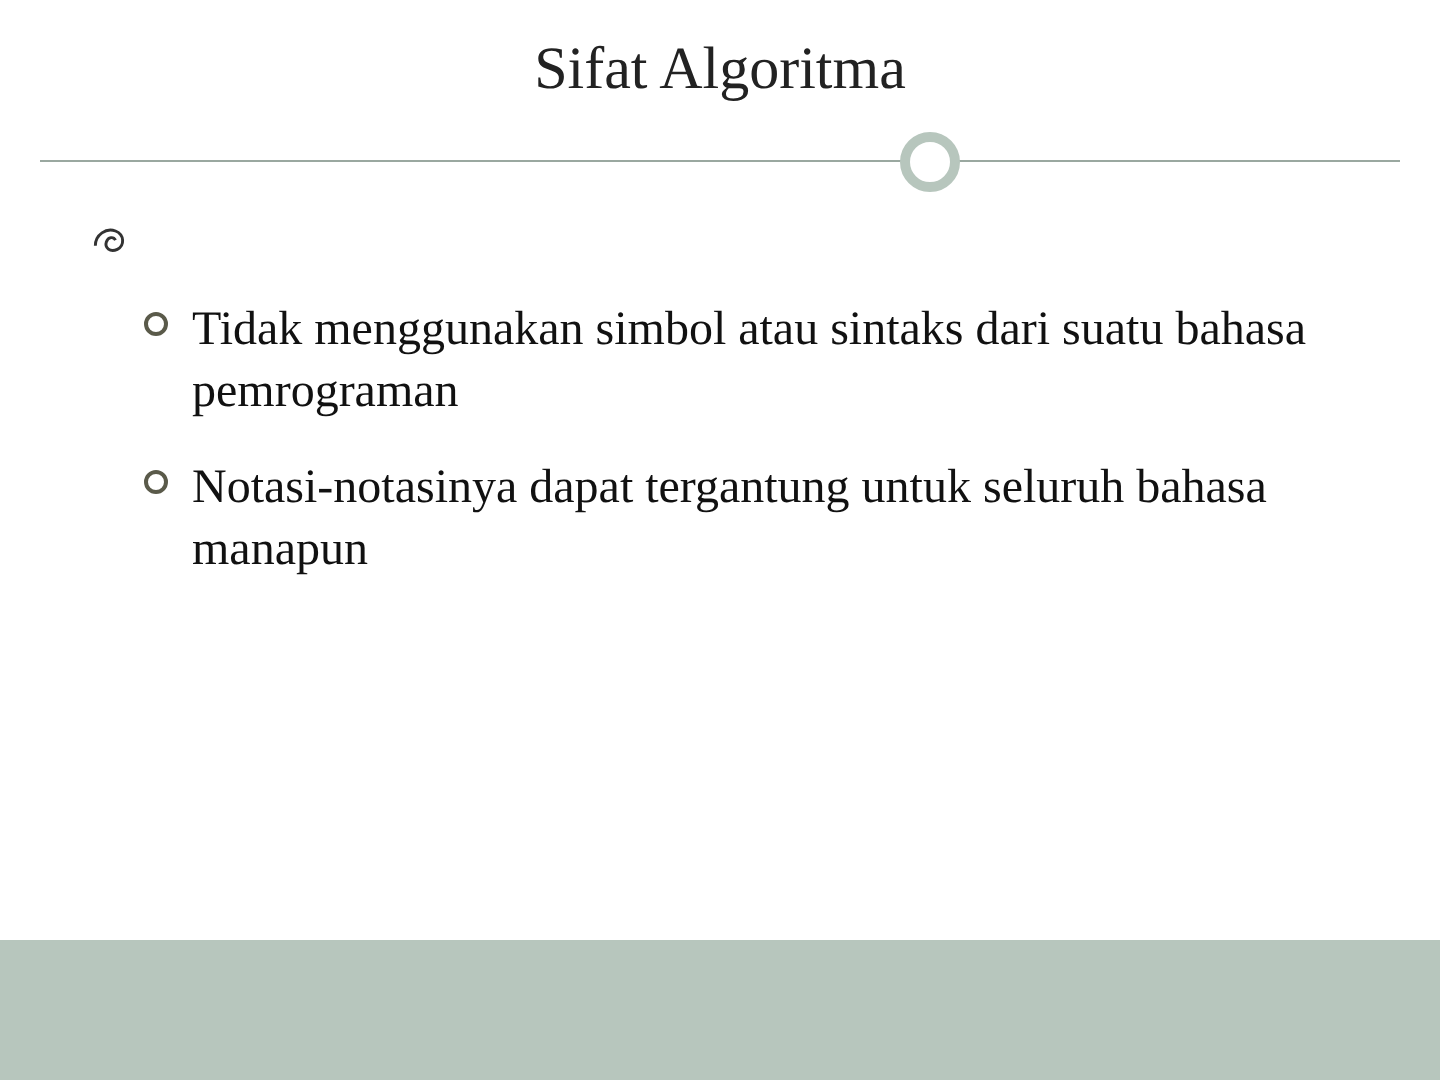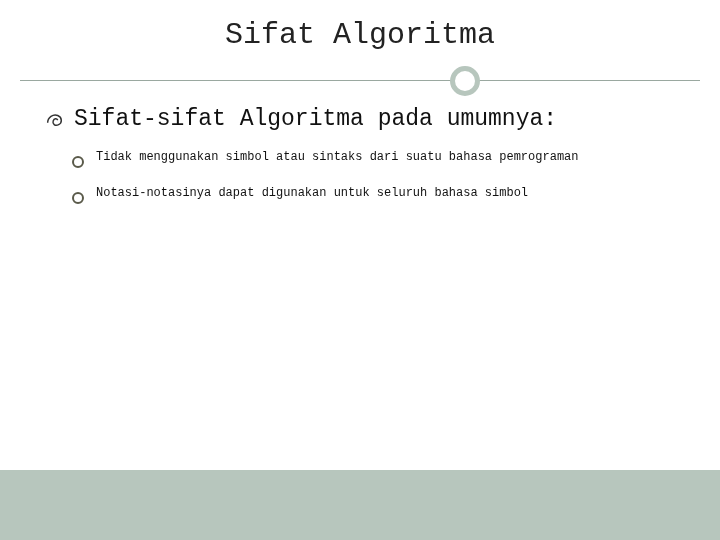--- a/index.html
+++ b/index.html
@@ -7,21 +7,20 @@
   body {
     font-family: Georgia, 'Times New Roman', serif;
     background: #fff;
     position: relative;
   }
   .slide {
     width: 720px;
     height: 540px;
     position: relative;
     background: #fff;
-    font-family: Liberation Mono, monospace;
   }
   .title-area {
     text-align: center;
     padding-top: 18px;
     padding-bottom: 10px;
   }
   .title {
     font-size: 30px;
     font-weight: 400;
     color: #222;
@@ -81,21 +80,21 @@
   .circle-icon {
     flex: 0 0 auto;
     width: 12px;
     height: 12px;
     border: 2px solid #5a5a4a;
     border-radius: 50%;
     margin-top: 6px;
     margin-right: 12px;
   }
   .bullet-text {
-    font-size: 12px;
+    font-size: 24px;
     color: #111;
     line-height: 1.28;
     font-weight: 400;
   }
   .footer-bar {
     position: absolute;
     left: 0;
     bottom: 0;
     width: 720px;
     height: 70px;
@@ -115,30 +114,29 @@
     <div class="divider-line"></div>
     <div class="divider-circle"></div>
   </div>
 
   <div class="content">
 
     <div class="heading-row">
       <svg class="swirl-icon" viewBox="0 0 24 24">
         <path d="M4 14 C4 8, 10 4, 15 6 C20 8, 20 14, 16 16 C12 18, 9 15, 10 12 C11 9, 14 9, 15 11" fill="none" stroke="#333" stroke-width="1.6"></path>
       </svg>
-      <div class="heading">Sifat-sifat Algoritma pada umumnya:</div>
     </div>
 
     <div class="bullets">
       <div class="bullet-row">
         <span class="circle-icon"></span>
         <span class="bullet-text">Tidak menggunakan simbol atau sintaks dari suatu bahasa pemrograman</span>
       </div>
       <div class="bullet-row">
         <span class="circle-icon"></span>
-        <span class="bullet-text">Notasi-notasinya dapat digunakan untuk seluruh bahasa simbol</span>
+        <span class="bullet-text">Notasi-notasinya dapat tergantung untuk seluruh bahasa manapun</span>
       </div>
     </div>
 
   </div>
 
   <div class="footer-bar"></div>
 </div>
 
 </body></html>

